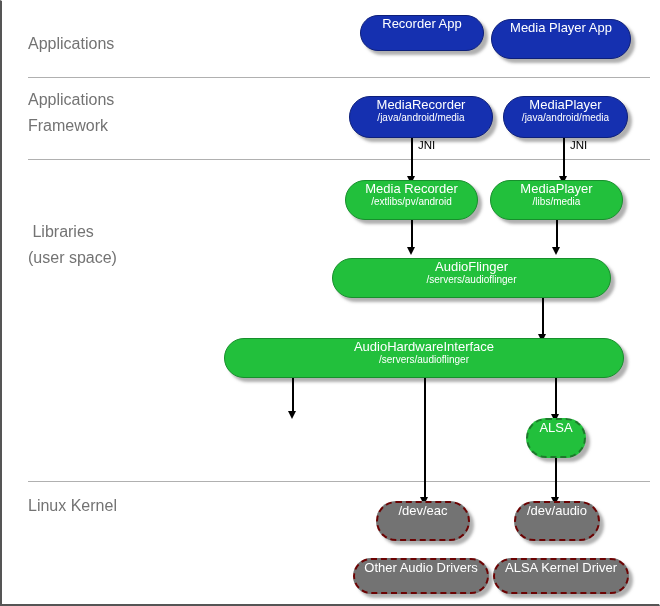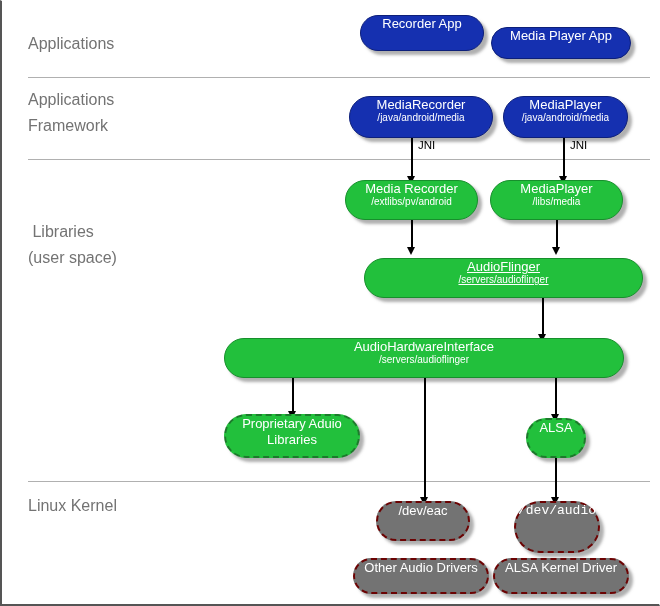--- a/index.html
+++ b/index.html
@@ -112,21 +112,21 @@
   <div class="layer-label" style="left: 26px; top: 30px; white-space: pre;">Applications</div>
   <div class="layer-label" style="left: 26px; top: 86px; white-space: pre;">Applications
 Framework</div>
   <div class="layer-label" style="left: 26px; top: 174px; white-space: pre; margin-top: 44px;"> Libraries
 (user space)</div>
   <div class="layer-label" style="left: 26px; top: 492px; white-space: pre; text-align: center;">Linux Kernel</div>
 
   <div class="node blue" style="left:358px; top:14px; width:124px; height:36px;">
     <div class="title">Recorder App</div>
   </div>
-  <div class="node blue" style="left:489px; top:26px; width:140px; height:32px;">
+  <div class="node blue" style="left:489px; top:18px; width:140px; height:40px;">
     <div class="title">Media Player App</div>
   </div>
 
   <div class="node blue" style="left:347px; top:95px; width:144px; height:42px;">
     <div class="title">MediaRecorder</div>
     <div class="sub">/java/android/media</div>
   </div>
   <div class="node blue" style="left:501px; top:95px; width:125px; height:42px;">
     <div class="title">MediaPlayer</div>
     <div class="sub">/java/android/media</div>
@@ -148,21 +148,21 @@
     <div class="title">MediaPlayer</div>
     <div class="sub">/libs/media</div>
   </div>
 
   <div class="conn v" style="left:409px; top:219px; height:30px;"></div>
   <div class="arrow-head" style="left:405px; top:246px;"></div>
 
   <div class="conn v" style="left:554px; top:219px; height:30px;"></div>
   <div class="arrow-head" style="left:550px; top:246px;"></div>
 
-  <div class="node green" style="left:362px; top:257px; width:279px; height:40px;text-decoration:underline;">
+  <div class="node green" style="left:330px; top:257px; width:279px; height:40px;">
     <div class="title">AudioFlinger</div>
     <div class="sub">/servers/audioflinger</div>
   </div>
 
   <div class="conn v" style="left:540px; top:297px; height:40px;"></div>
   <div class="arrow-head" style="left:536px; top:333px;"></div>
 
   <div class="node green" style="left:222px; top:337px; width:400px; height:40px;">
     <div class="title">AudioHardwareInterface</div>
     <div class="sub">/servers/audioflinger</div>
@@ -170,35 +170,32 @@
 
   <div class="conn v" style="left:290px; top:377px; height:36px;"></div>
   <div class="arrow-head" style="left:286px; top:410px;"></div>
 
   <div class="conn v" style="left:422px; top:377px; height:122px;"></div>
   <div class="arrow-head" style="left:418px; top:496px;"></div>
 
   <div class="conn v" style="left:553px; top:377px; height:40px;"></div>
   <div class="arrow-head" style="left:549px; top:413px;"></div>
 
-  <div class="node green-dashed two-line" style="left:222px; top:413px; width:136px; height:44px;">
-    <div class="title">Proprietary Aduio Libraries</div>
-  </div>
 
   <div class="node green-dashed" style="left:524px; top:417px; width:60px; height:40px;">
     <div class="title">ALSA</div>
   </div>
 
   <div class="conn v" style="left:553px; top:457px; height:42px;"></div>
   <div class="arrow-head" style="left:549px; top:496px;"></div>
 
   <div class="node red-dashed" style="left:374px; top:500px; width:94px; height:40px;">
     <div class="title">/dev/eac</div>
   </div>
-  <div class="node red-dashed" style="left:512px; top:500px; width:86px; height:52px;font-family:Liberation Mono, monospace;">
+  <div class="node red-dashed" style="left:512px; top:500px; width:86px; height:40px;">
     <div class="title">/dev/audio</div>
   </div>
 
   <div class="node red-dashed" style="left:351px; top:557px; width:136px; height:36px;">
     <div class="title">Other Audio Drivers</div>
   </div>
   <div class="node red-dashed" style="left:491px; top:557px; width:136px; height:36px;">
     <div class="title">ALSA Kernel Driver</div>
   </div>
 

